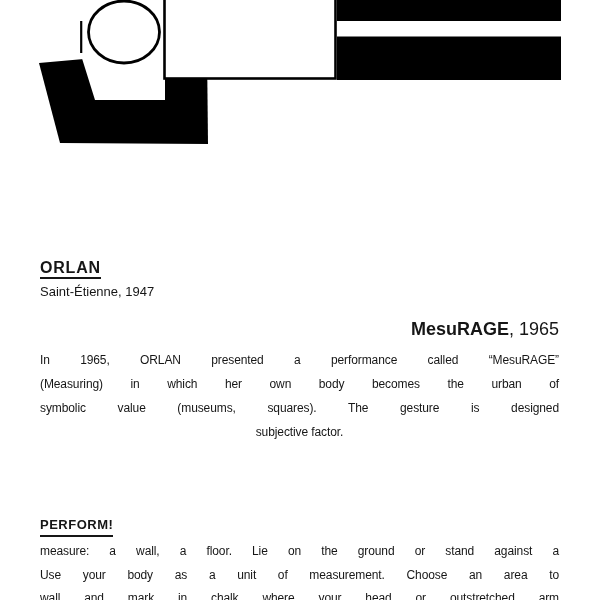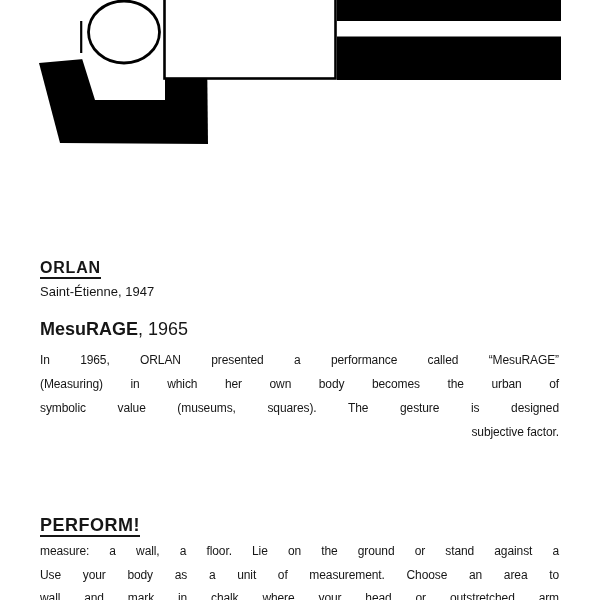--- a/index.html
+++ b/index.html
@@ -7,29 +7,29 @@
     width:600px;height:600px;overflow:hidden;background:#ffffff;
     font-family:"Liberation Sans","DejaVu Sans",sans-serif;
     color:#161616;
     -webkit-font-smoothing:antialiased;
   }
   .page{position:relative;width:600px;height:600px;background:#ffffff;}
   .artwork{position:absolute;top:0;left:0;display:block;}
   .txt{position:absolute;left:40px;width:519px;}
   .heading{font-weight:bold;font-size:16px;line-height:17px;letter-spacing:0.8px;}
   .heading .u{display:inline-block;border-bottom:2.2px solid #161616;padding-bottom:1px;}
-  .perform-heading{font-weight:bold;font-size:18px;line-height:18px;letter-spacing:0.5px;}
+  .perform-heading{font-weight:bold;font-size:13px;line-height:18px;letter-spacing:0.5px;}
   .perform-heading .u{display:inline-block;border-bottom:2.2px solid #161616;padding-bottom:1px;}
   .origin{font-size:13px;line-height:22px;}
-  .worktitle{font-size:18px;line-height:22px;}
+  .worktitle{font-size:18px;line-height:22px;text-align:right;}
   .worktitle .b{font-weight:bold;}
   .para{font-size:12px;line-height:24px;letter-spacing:-0.1px;}
   .para.tight{line-height:23.5px;}
   .jline{text-align:justify;text-align-last:justify;}
-  .jlast{text-align:right;}
+  .jlast{text-align:center;}
 </style>
 </head>
 <body>
 
 <div class="page">
 
   <svg class="artwork" width="600" height="160" viewBox="0 0 600 160">
     <polygon points="39,63 207,48 208,144 60,143" fill="#000000"></polygon>
     <polygon points="80,-6 165,-6 165,100 95,100 80,52" fill="#ffffff"></polygon>
     <rect x="164.5" y="-6" width="171" height="84.5" stroke-width="2.6" fill="#ffffff" stroke="#000000"></rect>

